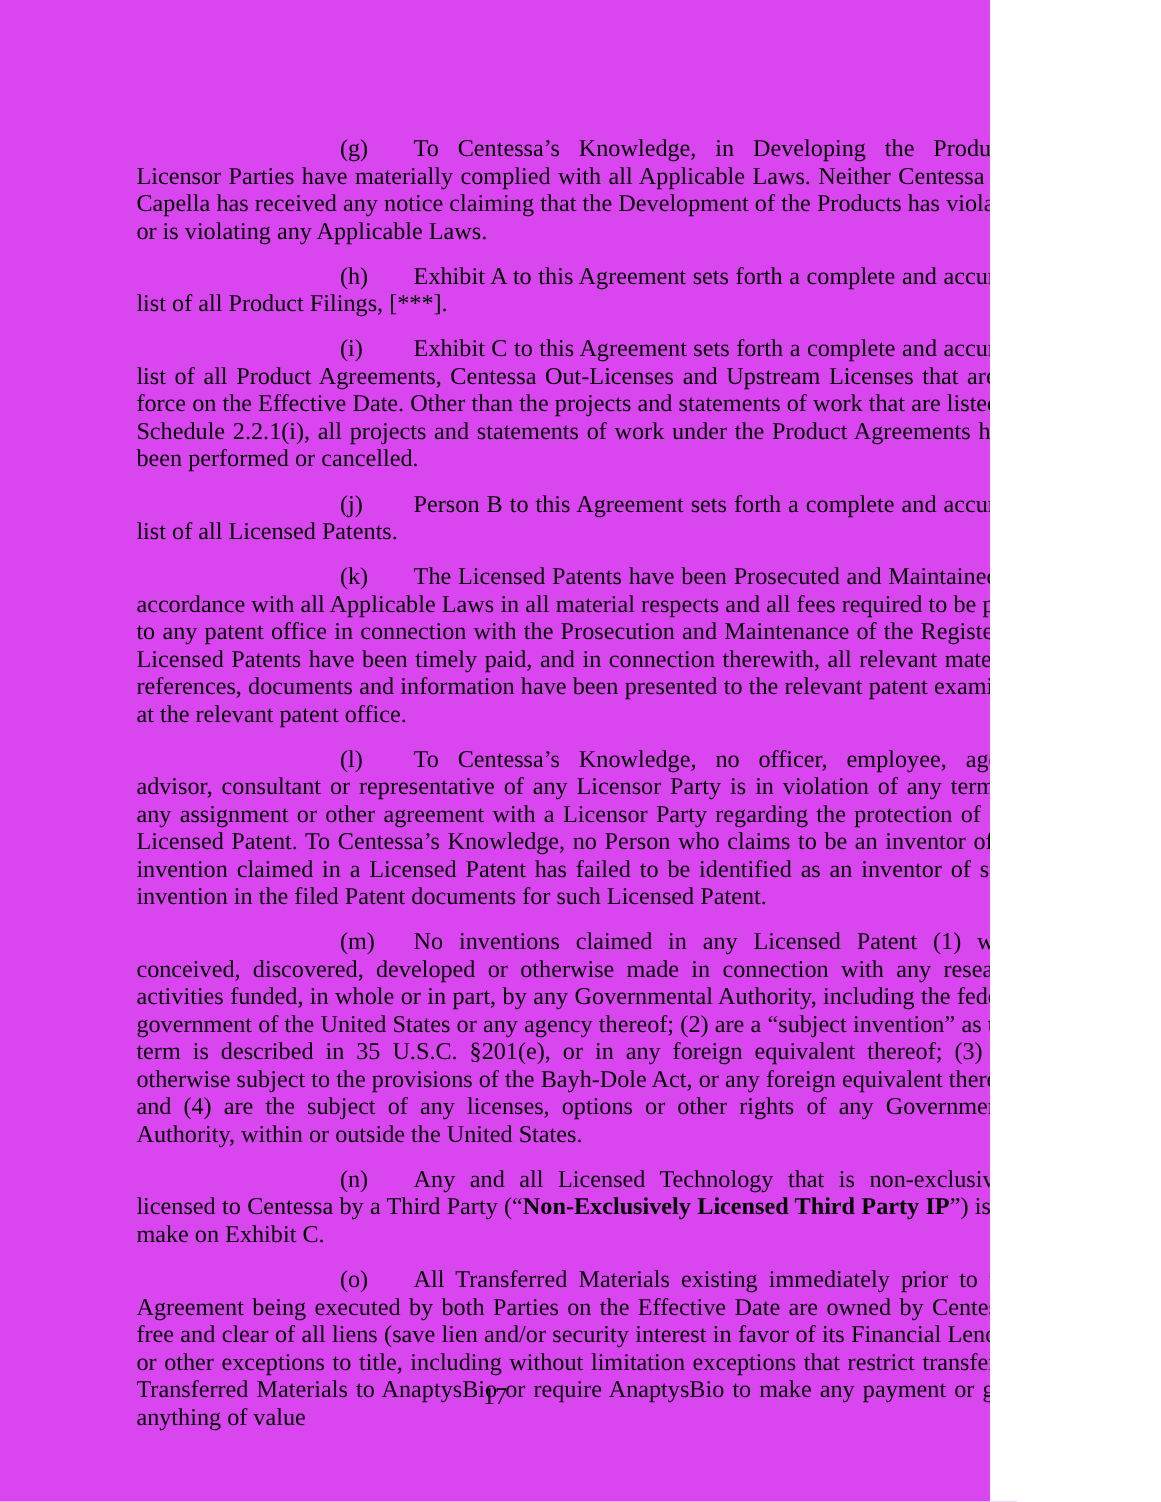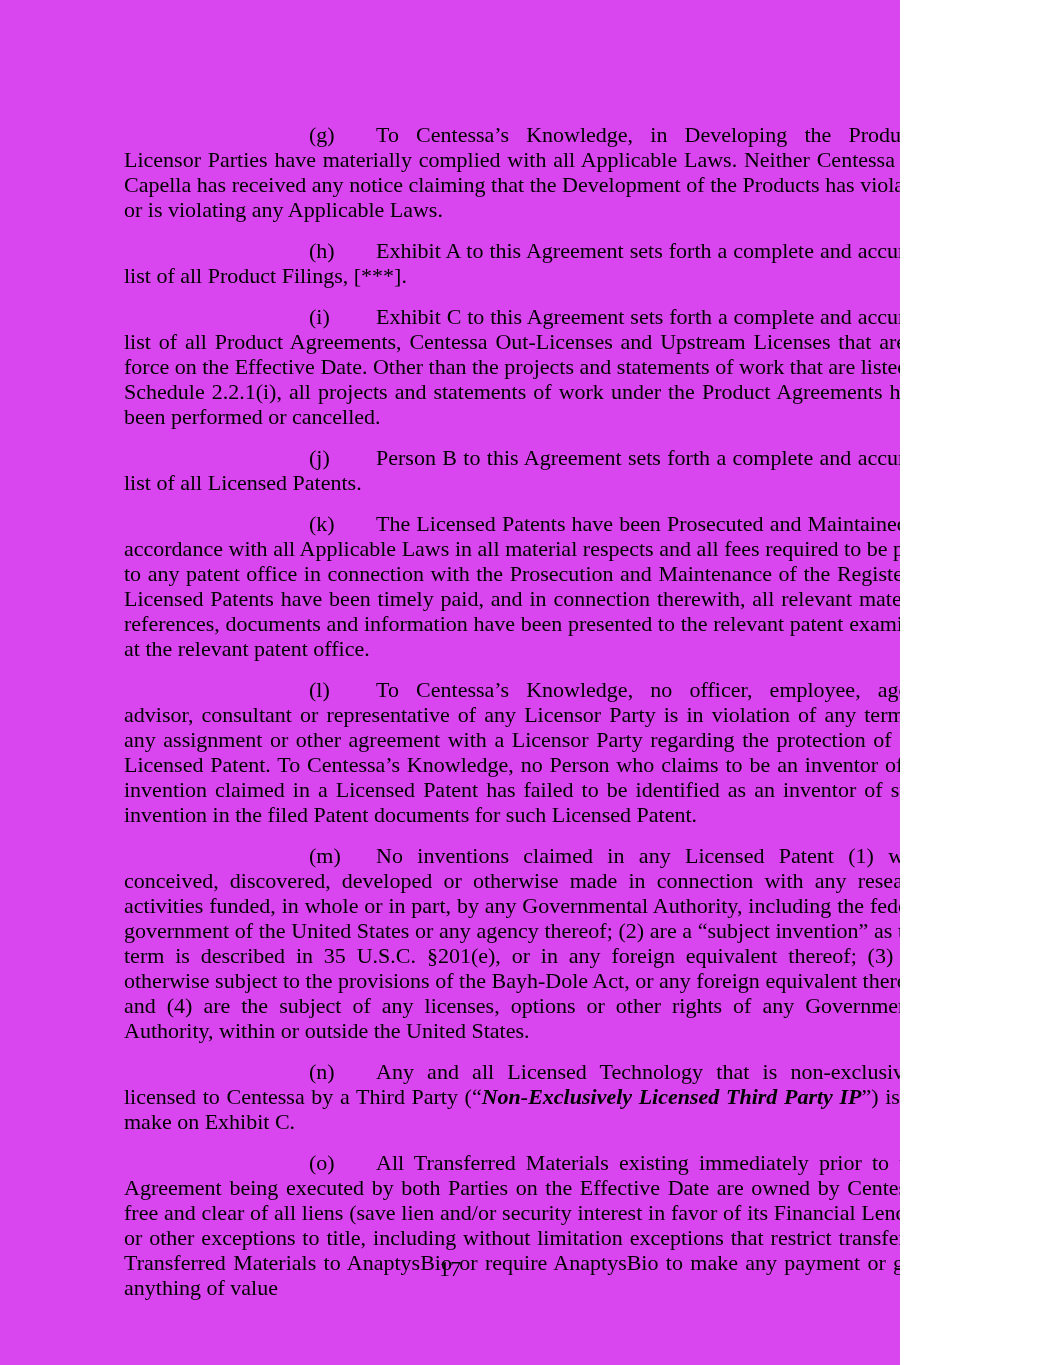--- a/index.html
+++ b/index.html
@@ -27,21 +27,21 @@
   .para {
     margin: 0 0 16px 0;
     text-align: justify;
   }
   .plabel {
     display: inline-block;
     margin-left: 185px;
     width: 67px;
   }
   .u  { }
-  .bi { font-weight: bold; font-style: italic; }
+  .bi { font-weight: bold; }
   .footer {
     position: absolute;
     top: 1256px;
     left: 0;
     width: 100%;
     text-align: center;
   }
 </style>
 </head>
 <body>

